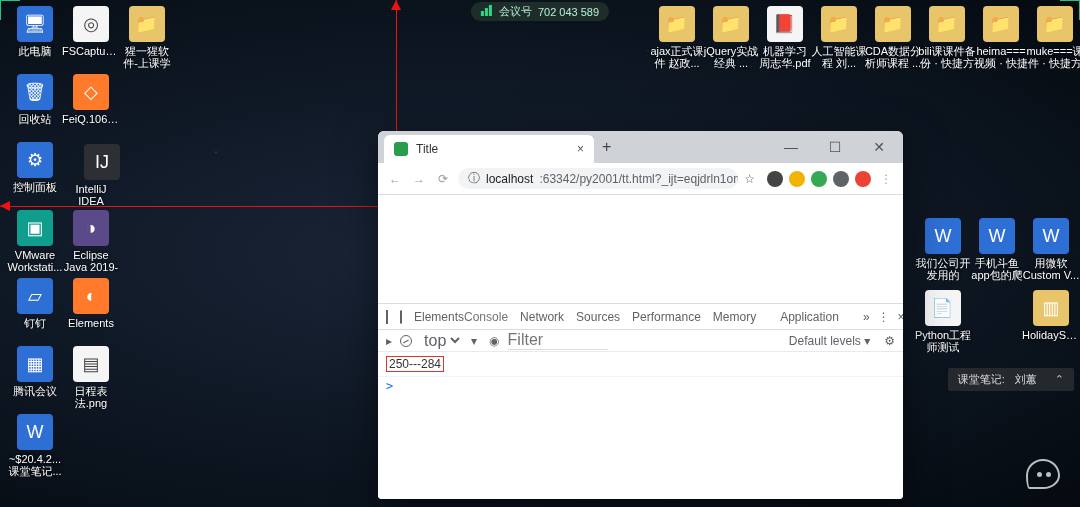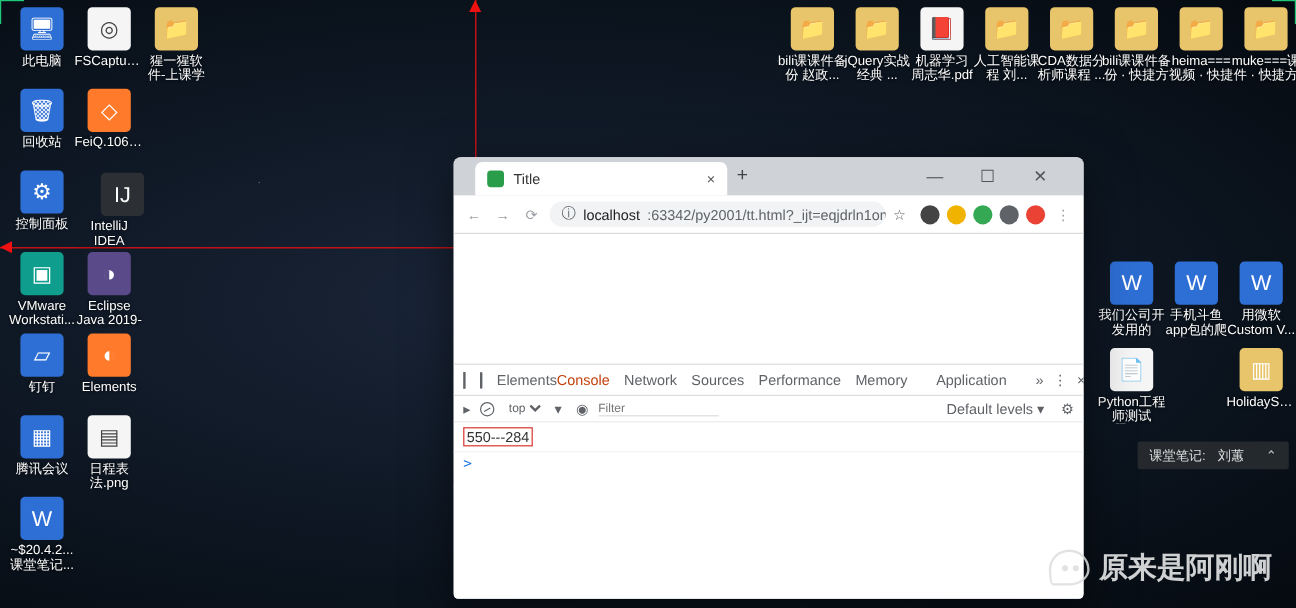--- a/index.html
+++ b/index.html
@@ -32,45 +32,45 @@
 
   
   .arrow-h, .arrow-v { position:absolute; background:#e11; }
   .arrow-v { width:1px; }
   .arrow-h { height:1px; }
   .arrow-head { position:absolute; width:0; height:0; }
   .circle { position:absolute; width:26px; height:26px; border:1px solid #e11; border-radius:50%; }
 
   
   .browser { position:absolute; left:378px; top:131px; width:525px; height:368px; background:#fff; color:#333; border-radius:6px 6px 4px 4px; box-shadow:0 10px 40px rgba(0,0,0,.5); overflow:hidden; display:flex; flex-direction:column; }
-  .tabbar { background:#cfd3d8; height:32px; display:flex; align-items:center; padding:0 18px; font-size:12px; }
+  .tabbar { background:#cfd3d8; height:32px; display:flex; align-items:center; padding:0 6px; font-size:12px; }
   .tab { background:#fff; height:28px; border-radius:6px 6px 0 0; margin-top:4px; padding:0 10px; display:flex; align-items:center; gap:8px; width:210px; }
   .tab .favicon { width:14px; height:14px; background:#2a9d4a; border-radius:3px; }
   .tab .close { margin-left:auto; color:#555; }
   .newtab { margin-left:8px; color:#444; font-size:16px; }
   .winctl { margin-left:auto; display:flex; gap:8px; color:#555; }
   .winctl span { width:36px; text-align:center; font-size:14px; }
   .addr { height:32px; background:#fff; border-bottom:1px solid #dadce0; display:flex; align-items:center; gap:6px; padding:0 8px; font-size:12px; color:#555; }
   .addr .nav { color:#9aa0a6; width:18px; text-align:center; }
   .urlbox { flex:1; background:#f1f3f4; border-radius:14px; padding:2px 10px; display:flex; align-items:center; gap:6px; overflow:hidden; white-space:nowrap; color:#5f6368; }
   .urlbox .host { color:#202124; }
   .addr .star { color:#5f6368; }
   .ext { display:flex; gap:6px; margin-left:6px; }
   .ext span { width:16px; height:16px; border-radius:50%; }
   .page { flex:1; background:#fff; }
   .devtools { height:196px; border-top:1px solid #dadce0; display:flex; flex-direction:column; font-size:12px; background:#fff; }
   .dt-tabs { display:flex; align-items:center; gap:12px; padding:0 8px; height:26px; border-bottom:1px solid #dadce0; color:#5f6368; }
-  .dt-tabs .sel { color:#c2410c; }
+  .dt-tabs .sel { color:#737373; }
   .dt-tabs .picker { width:14px; height:14px; border:1px solid #5f6368; }
   .dt-tabs .phone { width:10px; height:14px; border:1px solid #5f6368; border-radius:2px; }
   .dt-tabs .more { margin-left:auto; display:flex; gap:8px; }
   .dt-toolbar { display:flex; align-items:center; gap:8px; padding:2px 8px; height:22px; border-bottom:1px solid #e8eaed; color:#5f6368; }
   .dt-toolbar .noentry { width:12px; height:12px; border:1px solid #5f6368; border-radius:50%; position:relative; }
   .dt-toolbar .noentry::after{ content:""; position:absolute; left:2px; right:2px; top:5px; border-top:1px solid #5f6368; transform:rotate(-30deg);}
-  .dt-toolbar select, .dt-toolbar input { border:none; background:transparent; font-size:10px; color:#5f6368; }
+  .dt-toolbar select, .dt-toolbar input { border:none; background:transparent; font-size:16px; color:#5f6368; }
   .dt-toolbar input { border-bottom:1px solid #dadce0; width:100px; }
   .dt-toolbar .eye { margin-left:4px; }
   .dt-toolbar .default { margin-left:auto; }
   .dt-toolbar .gear { margin-left:6px; }
   .log { padding:4px 8px; font-family:Menlo, Consolas, monospace; display:flex; border-bottom:1px solid #f1f3f4; }
   .log .msg { color:#333; border:1px solid #d9362e; padding:0 2px; }
   .log .src { margin-left:auto; color:#5f6368; text-decoration:underline; }
   .prompt { padding:2px 8px; color:#1a73e8; font-family:Menlo, Consolas, monospace; }
 
   
@@ -85,20 +85,25 @@
   .wmk .bubble::before { left:9px; } .wmk .bubble::after { left:18px; }
   .wmk .sub { font-size:13px; color:#8a8d90; }
 </style>
 </head>
 <body>
 
 <div class="desktop">
   <div class="corner tl"></div>
   <div class="corner tr"></div>
 
+  <div class="pill">
+    <span class="bars"><span></span><span></span><span></span></span>
+    <span>会议号</span>
+    <span>702 043 589</span>
+  </div>
 
   <div class="arrow-v" style="left:396px; top:0; height:215px;"></div>
   <div class="arrow-head" style="left:391px; top:0; border-left:5px solid transparent; border-right:5px solid transparent; border-bottom:10px solid #e11;"></div>
   <div class="arrow-h" style="left:0; top:206px; width:413px;"></div>
   <div class="arrow-head" style="left:0; top:201px; border-top:5px solid transparent; border-bottom:5px solid transparent; border-right:10px solid #e11;"></div>
   <div class="circle" style="left:411px; top:196px;"></div>
 <div class="dicon" style="left: 6px; top: 6px;">
       <div class="gl blue">🖥</div>
       <div class="lbl">此电脑</div>
     </div>
@@ -149,21 +154,21 @@
     <div class="dicon" style="left: 62px; top: 346px;">
       <div class="gl white">▤</div>
       <div class="lbl">日程表法.png</div>
     </div>
     <div class="dicon" style="left: 118px; top: 6px;">
       <div class="gl fld">📁</div>
       <div class="lbl">猩一猩软件-上课学生不...</div>
     </div>
     <div class="dicon" style="left: 648px; top: 6px;">
       <div class="gl fld">📁</div>
-      <div class="lbl">bili课课件备份 赵政...</div>
+      <div class="lbl">ajax正式课件 赵政...</div>
     </div>
     <div class="dicon" style="left: 702px; top: 6px;">
       <div class="gl fld">📁</div>
       <div class="lbl">jQuery实战 经典 ...</div>
     </div>
     <div class="dicon" style="left: 756px; top: 6px;">
       <div class="gl white">📕</div>
       <div class="lbl">机器学习 周志华.pdf</div>
     </div>
     <div class="dicon" style="left: 810px; top: 6px;">
@@ -257,30 +262,29 @@
       <span>▸</span>
       <span class="noentry"></span>
       <select><option>top</option></select>
       <span>▾</span>
       <span class="eye">◉</span>
       <input placeholder="Filter" style="">
       <span class="default">Default levels ▾</span>
       <span class="gear">⚙</span>
     </div>
     <div class="log">
-      <span class="msg">550---284</span>
+      <span class="msg">250---284</span>
     </div>
     <div class="prompt">&gt;</div>
   </div>
 </div>
 
 <div class="toast">
   <span>课堂笔记:</span>
   <span>刘蕙</span>
   <span class="up">⌃</span>
 </div>
 
 <div class="wmk">
   <div class="main">
       <span class="bubble"></span>
-      <span>原来是阿刚啊</span>
     </div>
 </div>
 
 </body></html>

